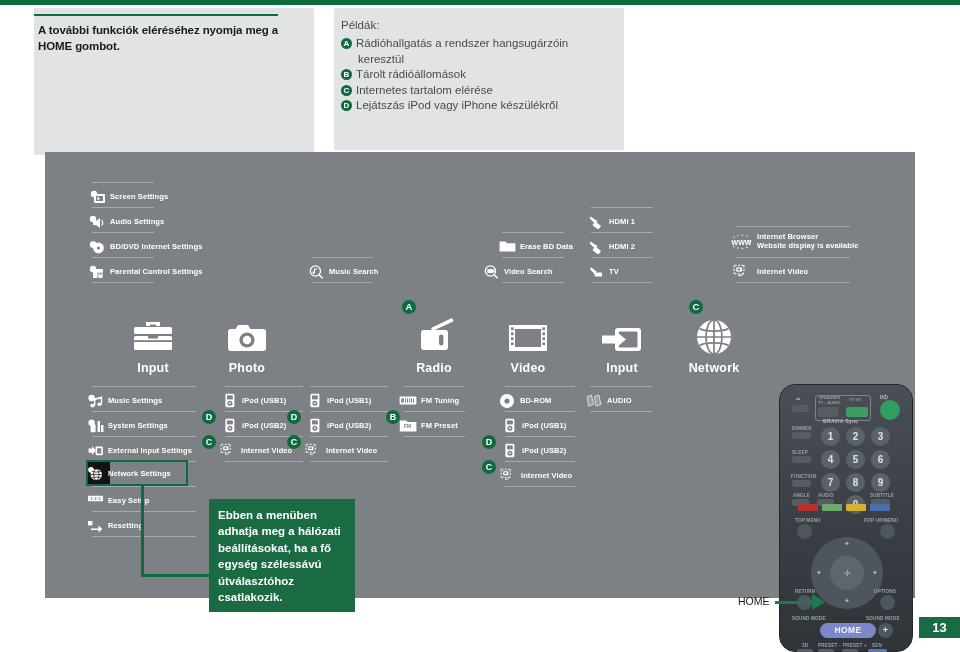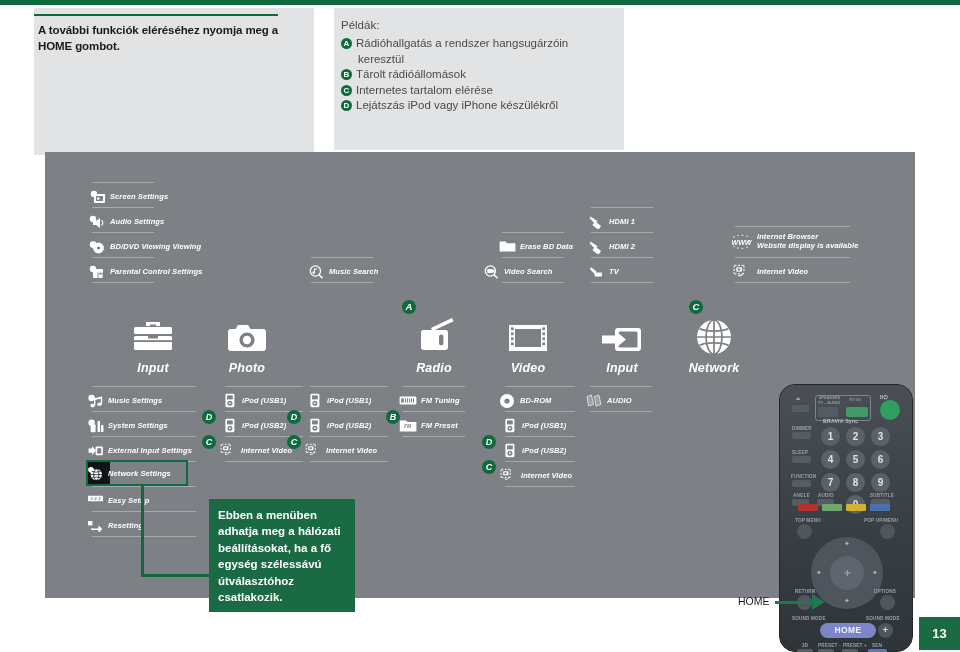--- a/index.html
+++ b/index.html
@@ -58,21 +58,20 @@
     background: #0d6b3e; color: #ffffff;
     font-size: 8px; font-weight: bold; line-height: 11px;
     text-align: center; margin-top: 2px;
   }
 
   
   #grey {
     position: absolute; left: 45px; top: 152px;
     width: 870px; height: 446px;
     background: #7d8084;
-    font-style: italic;
   }
 
   
   .mi {
     position: absolute; display: flex; align-items: center;
     height: 17px;
   }
   .mi .ic {
     flex: 0 0 auto; width: 17px; height: 15px;
     display: flex; align-items: center; justify-content: center;
@@ -184,21 +183,21 @@
   #home-arrow-head {
     position: absolute; left: 812px; top: 594px;
     width: 0; height: 0;
     border-left: 13px solid #1e7a4d;
     border-top: 8px solid transparent;
     border-bottom: 8px solid transparent;
   }
 
   
   #pagenum {
-    position: absolute; left: 919px; top: 617px; width: 41px; height: 33px;
+    position: absolute; left: 919px; top: 617px; width: 41px; height: 21px;
     background: #1a6b44; color: #ffffff;
     font-size: 13px; font-weight: bold;
     display: flex; align-items: center; justify-content: center;
   }
   svg { display: block; }
 </style>
 </head>
 <body>
 
 <div id="page">
@@ -266,21 +265,21 @@
 
     <div class="rule" style="left:47px; top:80px; width:62px;"></div>
     <div class="mi" style="left:44px; top:86px;">
       <span class="ic">
         <svg width="17" height="14" viewBox="0 0 17 14">
             <circle cx="4.2" cy="4.6" r="3.4" fill="#fff"></circle>
             <circle cx="9.5" cy="8" r="5.4" fill="#fff"></circle>
             <circle cx="9.5" cy="8" r="1.6" fill="#7d8084"></circle>
           </svg>
       </span>
-      <span class="lbl">BD/DVD Viewing Viewing</span>
+      <span class="lbl">BD/DVD Internet Settings</span>
     </div>
 
     <div class="rule" style="left:47px; top:105px; width:62px;"></div>
     <div class="mi" style="left:44px; top:111px;">
       <span class="ic">
         <svg width="17" height="14" viewBox="0 0 17 14">
             <circle cx="4" cy="4" r="3.2" fill="#fff"></circle>
             <rect x="4" y="4" width="10" height="9" rx="1" fill="#fff"></rect>
             <rect x="8.5" y="7.5" width="6" height="6" fill="#7d8084"></rect>
             <path d="M9.8 9.6v-1a1.7 1.7 0 0 1 3.4 0v1" stroke="#fff" stroke-width="1" fill="none"></path>

